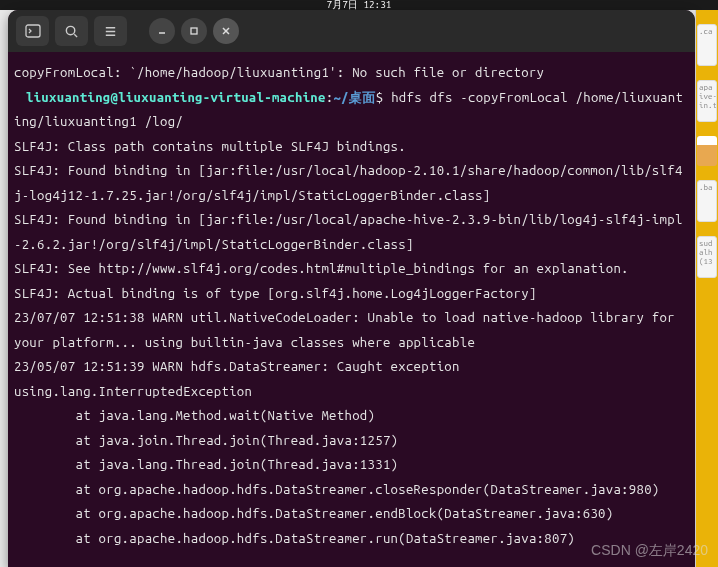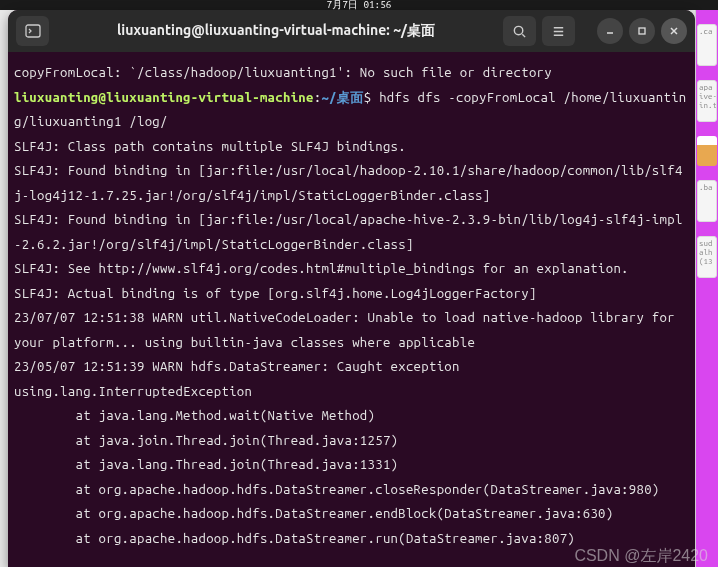--- a/index.html
+++ b/index.html
@@ -71,30 +71,30 @@
     .terminal-body {
       padding: 8px 6px;
       font-size: 13.2px;
       line-height: 24.5px;
       color: #e6e6e6;
       font-family: "Ubuntu Mono", monospace;
       letter-spacing: 0.3px;
       white-space: pre-wrap;
       word-break: break-all;
     }
-    .prompt-user { color: #bef264; font-weight: bold; }
+    .prompt-user { color: #5eead4; font-weight: bold; margin-left: 12px; }
     .prompt-path { color: #5a9bd4; font-weight: bold; }
     .prompt-path-cn { color: #5a9bd4; font-weight: bold; }
     .sidebar {
       position: absolute;
       right: 0;
       top: 10px;
       width: 23px;
       height: 557px;
-      background: #d946ef;
+      background: #eab308;
       border-left: 1px solid #ccc;
     }
     .side-icon {
       width: 20px;
       height: 42px;
       margin: 14px auto;
       background: #f5f5f5;
       border: 1px solid #ddd;
       border-radius: 3px;
       font-size: 8px;
@@ -108,44 +108,43 @@
       height: 30px;
       background: linear-gradient(#fff 30%, #e8a850 30%);
       border: none;
       padding-top: 30px;
       font-size: 7px;
       color: #333;
     }
     .watermark {
       position: absolute;
       right: 10px;
-      bottom: 0;
+      bottom: 7px;
       font-family: sans-serif;
-      font-size: 16px;
+      font-size: 14px;
       color: rgba(220,220,220,0.55);
       z-index: 10;
     }
     svg { display: block; }
   </style>
 </head>
 <body>
 
 <div class="top-bar">
-  <span>7月7日 01:56</span>
+  <span>7月7日 12:31</span>
 </div>
 
 <div class="terminal-window">
   <div class="titlebar">
     <div class="tb-icon-btn">
       <svg width="16" height="16" viewBox="0 0 16 16">
           <rect x="1" y="2" width="14" height="12" rx="2" fill="none" stroke="#ccc" stroke-width="1.3"></rect>
           <path d="M4 6 L6 8 L4 10" fill="none" stroke="#ccc" stroke-width="1.3"></path>
         </svg>
     </div>
-    <div class="tb-title">liuxuanting@liuxuanting-virtual-machine: ~/桌面</div>
     <div class="tb-icon-btn">
       <svg width="15" height="15" viewBox="0 0 16 16">
           <circle cx="7" cy="7" r="4.5" fill="none" stroke="#ccc" stroke-width="1.5"></circle>
           <line x1="11" y1="11" x2="14" y2="14" stroke="#ccc" stroke-width="1.5"></line>
         </svg>
     </div>
     <div class="tb-icon-btn">
       <svg width="15" height="15" viewBox="0 0 16 16">
           <line x1="3" y1="4" x2="13" y2="4" stroke="#ccc" stroke-width="1.6"></line>
           <line x1="3" y1="8" x2="13" y2="8" stroke="#ccc" stroke-width="1.6"></line>
@@ -164,21 +163,21 @@
         </svg>
     </div>
     <div class="tb-win-btn close">
       <svg width="10" height="10" viewBox="0 0 10 10">
           <line x1="2" y1="2" x2="8" y2="8" stroke="#ddd" stroke-width="1.5"></line>
           <line x1="8" y1="2" x2="2" y2="8" stroke="#ddd" stroke-width="1.5"></line>
         </svg>
     </div>
   </div>
 
-  <div class="terminal-body"><span>copyFromLocal: `/class/hadoop/liuxuanting1': No such file or directory</span>
+  <div class="terminal-body"><span>copyFromLocal: `/home/hadoop/liuxuanting1': No such file or directory</span>
 <span class="prompt-user">liuxuanting@liuxuanting-virtual-machine</span><span>:</span><span class="prompt-path">~</span><span class="prompt-path-cn">/桌面</span><span>$</span><span> hdfs dfs -copyFromLocal /home/liuxuanting/liuxuanting1 /log/</span>
 <span>SLF4J: Class path contains multiple SLF4J bindings.</span>
 <span>SLF4J: Found binding in [jar:file:/usr/local/hadoop-2.10.1/share/hadoop/common/lib/slf4j-log4j12-1.7.25.jar!/org/slf4j/impl/StaticLoggerBinder.class]</span>
 <span>SLF4J: Found binding in [jar:file:/usr/local/apache-hive-2.3.9-bin/lib/log4j-slf4j-impl-2.6.2.jar!/org/slf4j/impl/StaticLoggerBinder.class]</span>
 <span>SLF4J: See http://www.slf4j.org/codes.html#multiple_bindings for an explanation.</span>
 <span>SLF4J: Actual binding is of type [org.slf4j.home.Log4jLoggerFactory]</span>
 <span>23/07/07 12:51:38 WARN util.NativeCodeLoader: Unable to load native-hadoop library for your platform... using builtin-java classes where applicable</span>
 <span>23/05/07 12:51:39 WARN hdfs.DataStreamer: Caught exception</span>
 <span>using.lang.InterruptedException</span>
 <span>        at java.lang.Method.wait(Native Method)</span>

